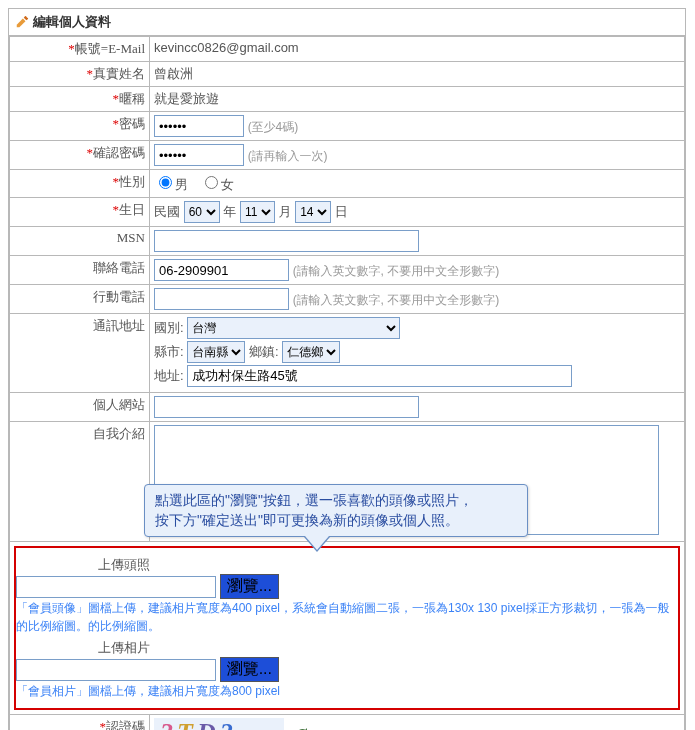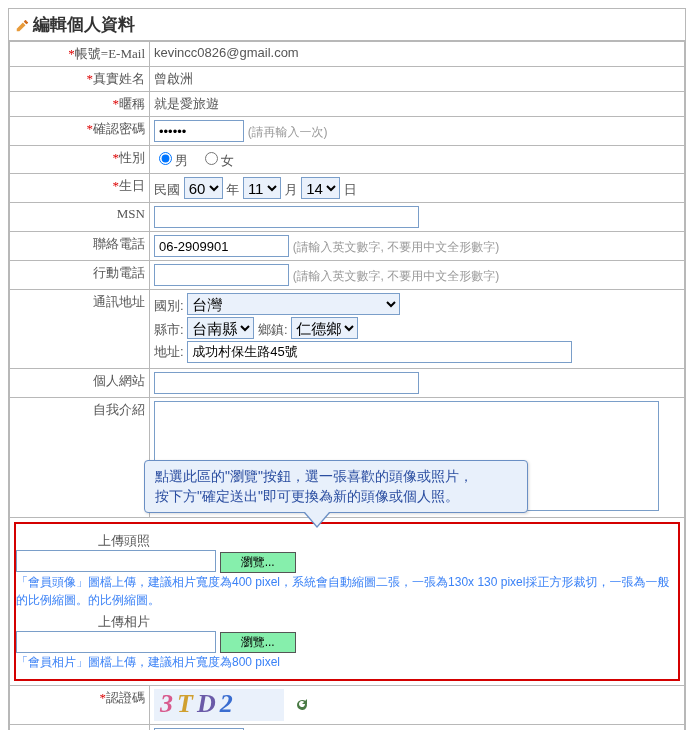--- a/index.html
+++ b/index.html
@@ -13,21 +13,21 @@
   }
   .panel {
     border: 1px solid #b8b8b8;
     width: 678px;
   }
   .panel-header {
     background: #fff;
     padding: 4px 6px;
     border-bottom: 1px solid #b8b8b8;
     font-weight: bold;
-    font-size: 17px;
+    font-size: 13px;
     display: flex;
     align-items: center;
     gap: 4px;
   }
   .pencil-icon {
     width: 14px; height: 14px;
     display: inline-block;
   }
   .form-table {
     border-collapse: collapse;
@@ -55,21 +55,21 @@
     border: 1px solid #7a9ec9;
     padding: 2px 4px;
     font-size: 13px;
     height: 22px;
     background: #fff;
     font-family: inherit;
   }
   select {
     border: 1px solid #7a9ec9;
     background: #eaf1fb;
-    font-size: 15px;
+    font-size: 12px;
     height: 22px;
     font-family: inherit;
   }
   textarea {
     border: 1px solid #7a9ec9;
     width: 505px;
     height: 110px;
     font-family: inherit;
     font-size: 13px;
     resize: none;
@@ -113,23 +113,23 @@
     width: 0; height: 0;
     border-left: 13px solid transparent;
     border-right: 13px solid transparent;
     border-top: 15px solid #6a8fc4;
   }
   .upload-row { display: flex; padding: 2px 0; flex-direction: column;}
   .upload-label { width: 140px; text-align: right; padding-right: 6px; color:#555;}
   .upload-content { flex: 1; color:#555; padding-right:8px;}
   .browse-btn {
     border: 1px solid #555;
-    background: #86efac;
-    font-size: 12px;
-    padding: 1px 20px;
+    background: #1d4ed8;
+    font-size: 16px;
+    padding: 1px 6px;
     font-family: inherit;
   }
   .upload-desc { font-size: 12px; color: #3b82f6; line-height:1.5; }
   .captcha-img {
     display: inline-block;
     width: 130px; height: 32px;
     background: #eaf1fb;
     position: relative;
     vertical-align: middle;
   }
@@ -175,20 +175,27 @@
       <td class="label-cell"><span class="req">*</span><span>帳號=E-Mail</span></td>
       <td class="value-cell"><span>kevincc0826@gmail.com</span></td>
     </tr>
     <tr>
       <td class="label-cell"><span class="req">*</span><span>真實姓名</span></td>
       <td class="value-cell"><span>曾啟洲</span></td>
     </tr>
     <tr>
       <td class="label-cell"><span class="req">*</span><span>暱稱</span></td>
       <td class="value-cell"><span>就是愛旅遊</span></td>
+    </tr>
+    <tr>
+      <td class="label-cell"><span class="req">*</span><span>密碼</span></td>
+      <td class="value-cell">
+        <input type="password" style="width: 90px;" value="••••••">
+        <span class="hint">(至少4碼)</span>
+      </td>
     </tr>
     <tr>
       <td class="label-cell"><span class="req">*</span><span>確認密碼</span></td>
       <td class="value-cell">
         <input type="password" style="width: 90px;" value="••••••">
         <span class="hint">(請再輸入一次)</span>
       </td>
     </tr>
     <tr>
       <td class="label-cell"><span class="req">*</span><span>性別</span></td>

